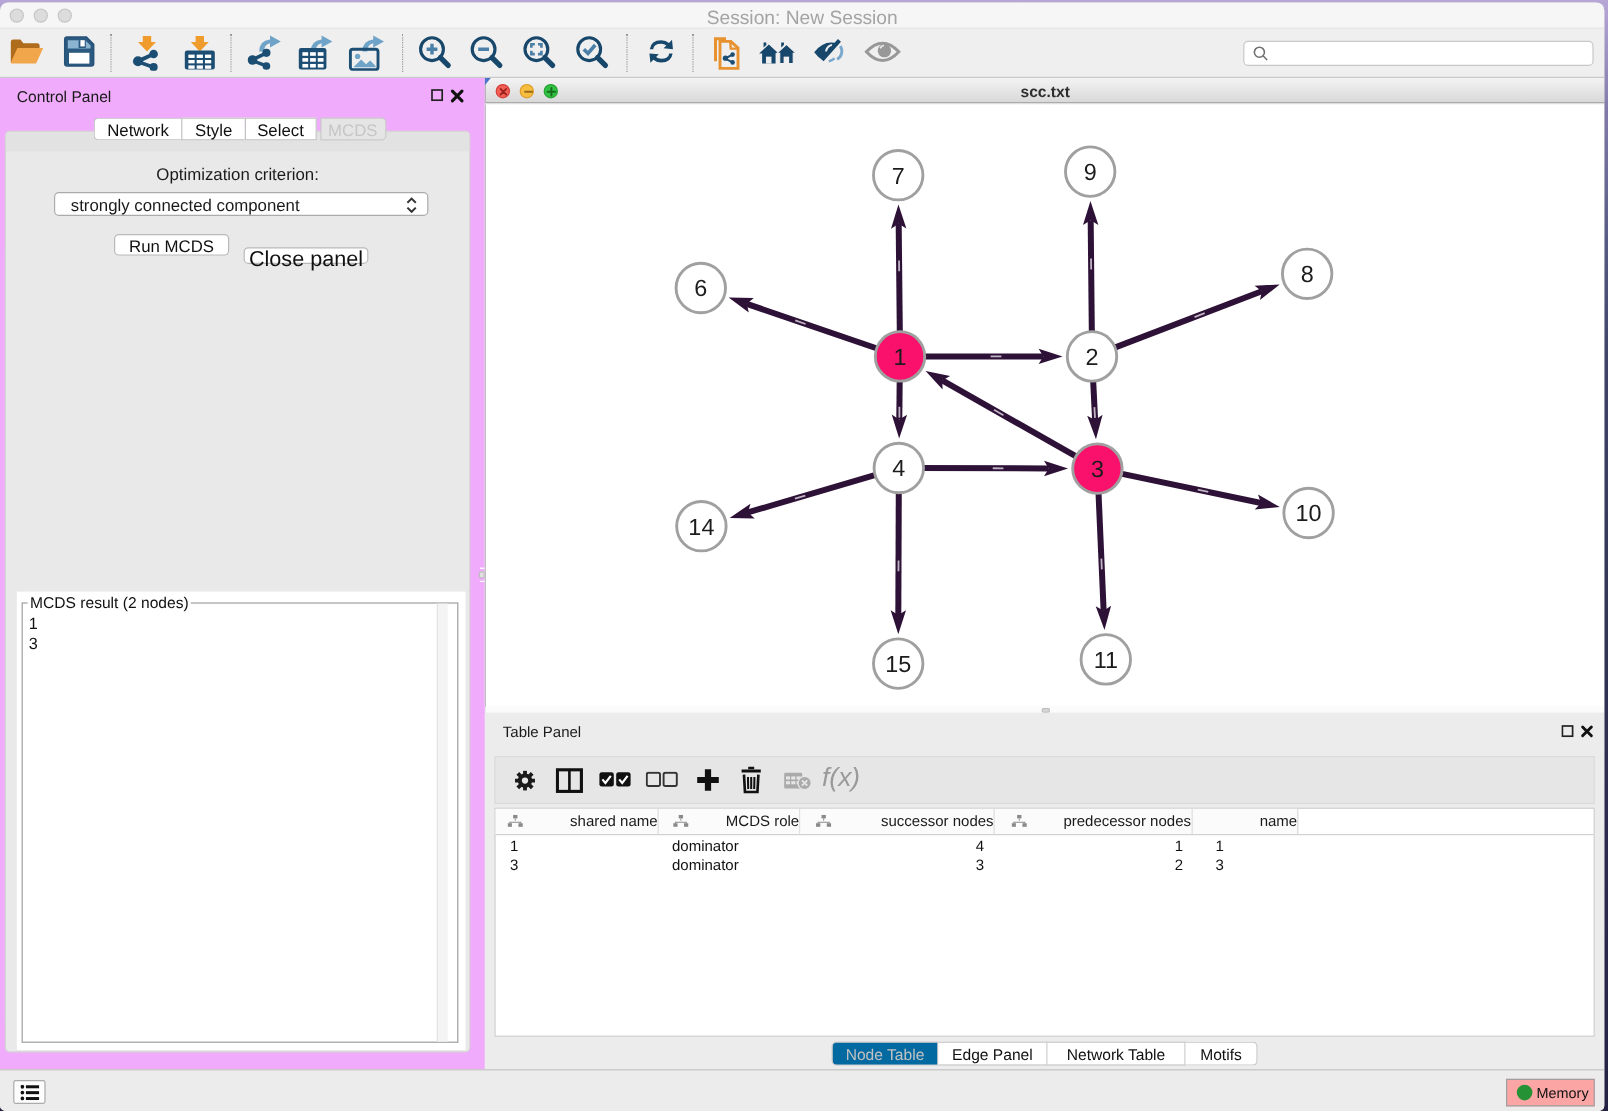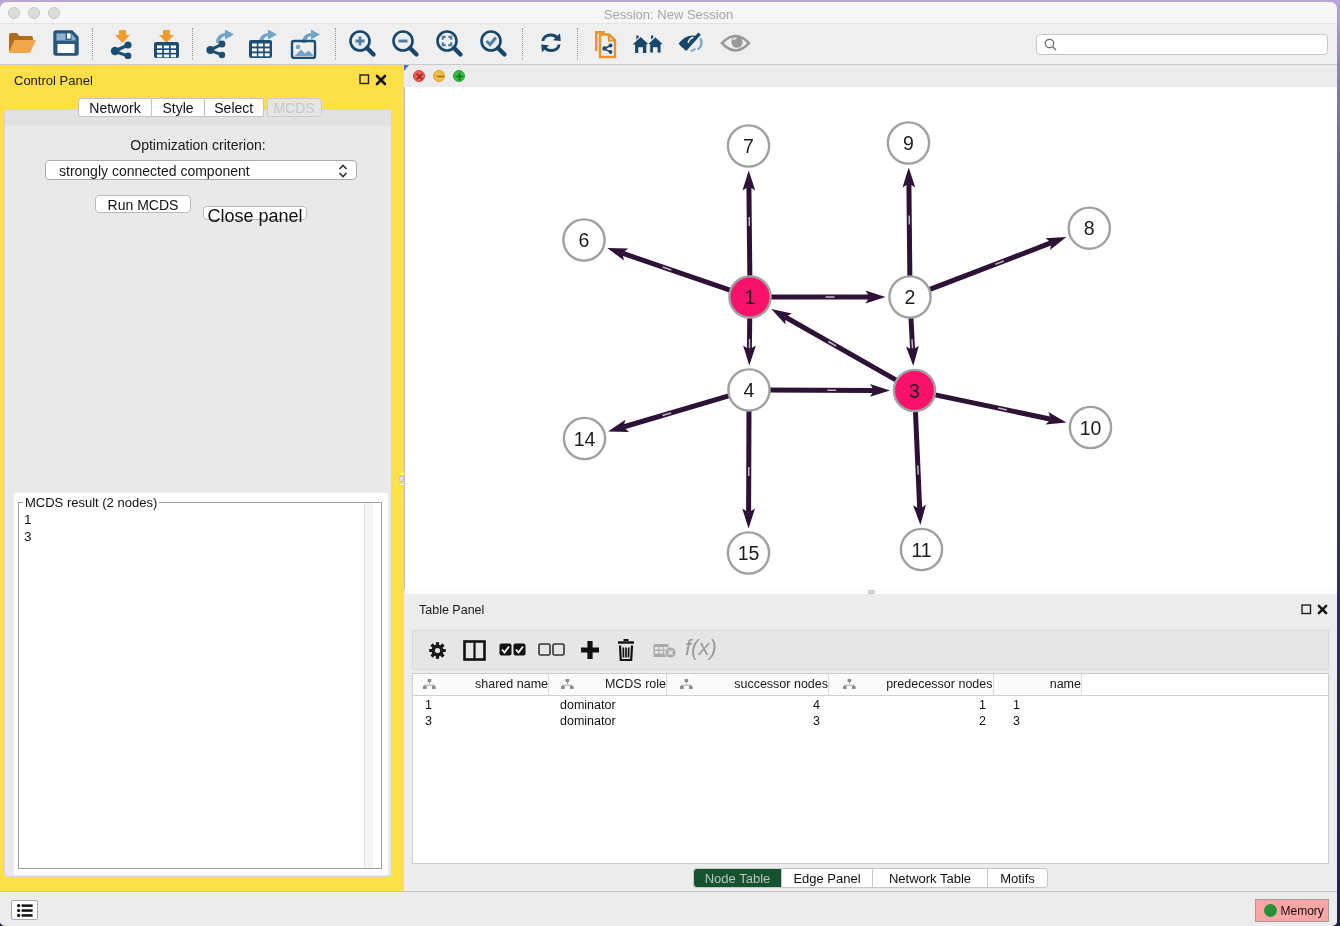--- a/index.html
+++ b/index.html
@@ -1,27 +1,27 @@
 <!DOCTYPE html>
 <html><head><meta charset="utf-8"><title>Session: New Session</title><style>
 *{margin:0;padding:0;box-sizing:border-box}
 html,body{width:1340px;height:926px;overflow:hidden}
 body{font-family:"Liberation Sans",sans-serif;background:linear-gradient(180deg,#b7a7d6 0%,#a195c5 4%,#817aa8 10%,#565a83 22%,#3f4468 32%,#333655 55%,#2c2a4e 75%,#232244 100%)}
 #win{position:absolute;left:0;top:2px;width:1337px;height:924px;background:#ececec;border-radius:7px 7px 5px 5px;overflow:hidden}
 
 #titlebar{position:absolute;left:0;top:0;width:100%;height:22px;background:#f6f6f6;border-bottom:1px solid #e3e3e3}
 .tl{position:absolute;top:4.5px;width:12px;height:12px;border-radius:50%;background:#dcdcdc;border:1px solid #c6c6c6}
-#wtitle{position:absolute;left:0;right:0;top:4.5px;text-align:center;font-size:13px;color:#a4a4a4}
+#wtitle{position:absolute;left:0;right:0;top:4.5px;text-align:center;font-size:16px;color:#a4a4a4}
 
 #toolbar{position:absolute;left:0;top:22px;width:100%;height:41px;background:#efefef;border-bottom:1px solid #c9c9c9}
 .tbi{position:absolute;top:5px}
 .tsep{position:absolute;top:4px;height:32px;width:0;border-left:1px dotted #9a9a9a}
 #searchbox{position:absolute;left:1036px;top:10px;width:292px;height:21px;background:#fff;border:1px solid #c8c8c8;border-radius:4px}
 
-#cpanel{position:absolute;left:0;top:63px;width:404px;height:827px;background:#fde047}
+#cpanel{position:absolute;left:0;top:63px;width:404px;height:827px;background:#f0abfc}
 #cptitle{position:absolute;left:14px;top:8px;font-size:13px;color:#1a1a1a}
 #cpane{position:absolute;left:4px;top:44px;width:388px;height:768px;background:#e9e9e9;border:1px solid #d5d5d5;border-radius:4px}
 #cpane .strip{position:absolute;left:0;top:0;width:100%;height:16px;background:#e2e2e2;border-radius:4px 4px 0 0}
 .tab{position:absolute;top:33px;height:19px;z-index:5;font-size:14px;color:#111;background:#fff;border:1px solid #c3c3c3;text-align:center;line-height:18px}
 
 #netframe{position:absolute;left:404px;top:63px;width:933px;height:531px}
 #nettitle{position:absolute;left:0;top:0;width:100%;height:21px;background:linear-gradient(#f3f3f3,#d9d9d9);border-bottom:1px solid #ababab;border-left:1px solid #b5b5b5}
 .mac{position:absolute;width:12px;height:12px;border-radius:50%}
 .mac svg{position:absolute;left:0.5px;top:0.5px;display:block}
 #canvas{position:absolute;left:0;top:22px;width:933px;height:502px;background:#fff;border-left:1px solid #bdbdbd}
@@ -235,20 +235,23 @@
       <div style="position:absolute;left:350px;top:10px;width:9px;height:365px;background:#f4f4f4;border-left:1px solid #e2e2e2"></div>
     </div>
   </div>
 </div>
 
 <div style="position:absolute;left:399px;top:473.5px;width:5px;height:6px;background:#e0e0e0;border:1px solid #bdbdbd;border-radius:1.5px"></div>
 <div style="position:absolute;left:399.5px;top:470.5px;width:4px;height:1px;background:#fff"></div>
 <div style="position:absolute;left:399.5px;top:482px;width:4px;height:1px;background:#fff"></div>
 
 <div id="netframe">
+  <div id="nettitle">
+    <div style="position:absolute;left:0;right:0;top:4px;text-align:center;font-size:13px;font-weight:bold;color:#2e2e2e">scc.txt</div>
+  </div>
   <svg style="position:absolute;left:0;top:0" width="5" height="6" viewBox="0 0 5 6">
         <path d="M0 0 L5 0 L0 6 Z" fill="#4a74c9"></path>
       </svg>
   <div class="mac" style="left:8.5px;top:4.7px;background:#f35f56;border:0.5px solid #d33e35">
     <svg width="11" height="11" viewBox="0 0 12 12" style="margin:0">
           <path d="M3.4 3.4 L8.6 8.6 M8.6 3.4 L3.4 8.6" stroke="#9c221c" stroke-width="1.7" stroke-linecap="round"></path>
         </svg>
   </div>
   <div class="mac" style="left:29px;top:4.7px;background:#f6bd3e;border:0.5px solid #dd9f2a">
     <svg width="11" height="11" viewBox="0 0 12 12" style="margin:0">
@@ -451,21 +454,21 @@
       <div style="position:absolute;left:254px;top:2.5px;width:153px;text-align:right">4</div>
       <div style="position:absolute;left:416px;top:2.5px;width:157px;text-align:right">1</div>
       <div style="position:absolute;left:600px;top:2.5px">1</div>
       <div style="position:absolute;left:12px;top:19px">3</div>
       <div style="position:absolute;left:147px;top:19px">dominator</div>
       <div style="position:absolute;left:254px;top:19px;width:153px;text-align:right">3</div>
       <div style="position:absolute;left:416px;top:19px;width:157px;text-align:right">2</div>
       <div style="position:absolute;left:600px;top:19px">3</div>
     </div>
   </div>
-  <div class="btab" style="left:289px;width:89px;border-radius:4px 0 0 4px;background:#14532d;color:#c2c2c2;border-color:#c9c9c9">Node Table</div>
+  <div class="btab" style="left:289px;width:89px;border-radius:4px 0 0 4px;background:#0369a1;color:#c2c2c2;border-color:#c9c9c9">Node Table</div>
   <div class="btab" style="left:378px;width:91px;border-left:none">Edge Panel</div>
   <div class="btab" style="left:469px;width:115px;border-left:none">Network Table</div>
   <div class="btab" style="left:584px;width:60px;border-left:none;border-radius:0 4px 4px 0">Motifs</div>
 </div>
 
 <div id="statusbar">
   <div style="position:absolute;left:11px;top:8px;width:27px;height:20px;background:#fdfdfd;border:1px solid #ababab;border-radius:2px">
     <svg width="16" height="13" viewBox="0 0 16 13" style="position:absolute;left:5px;top:3px">
       <g fill="#111">
             <circle cx="1.6" cy="1.6" r="1.6"></circle>

